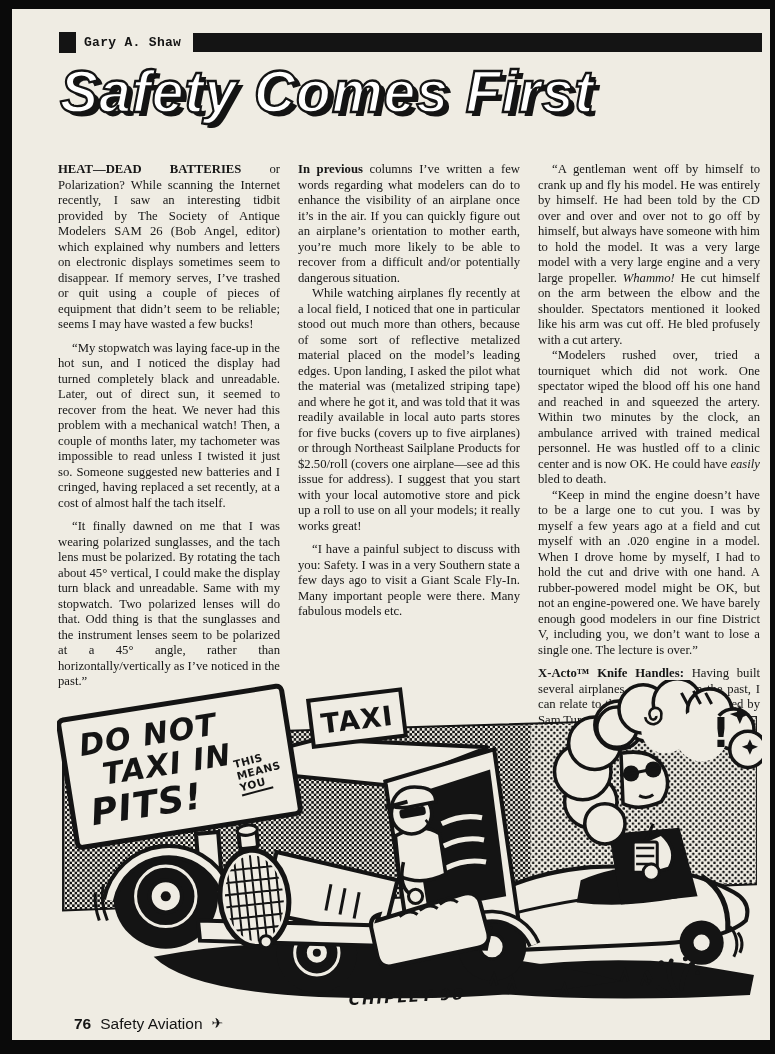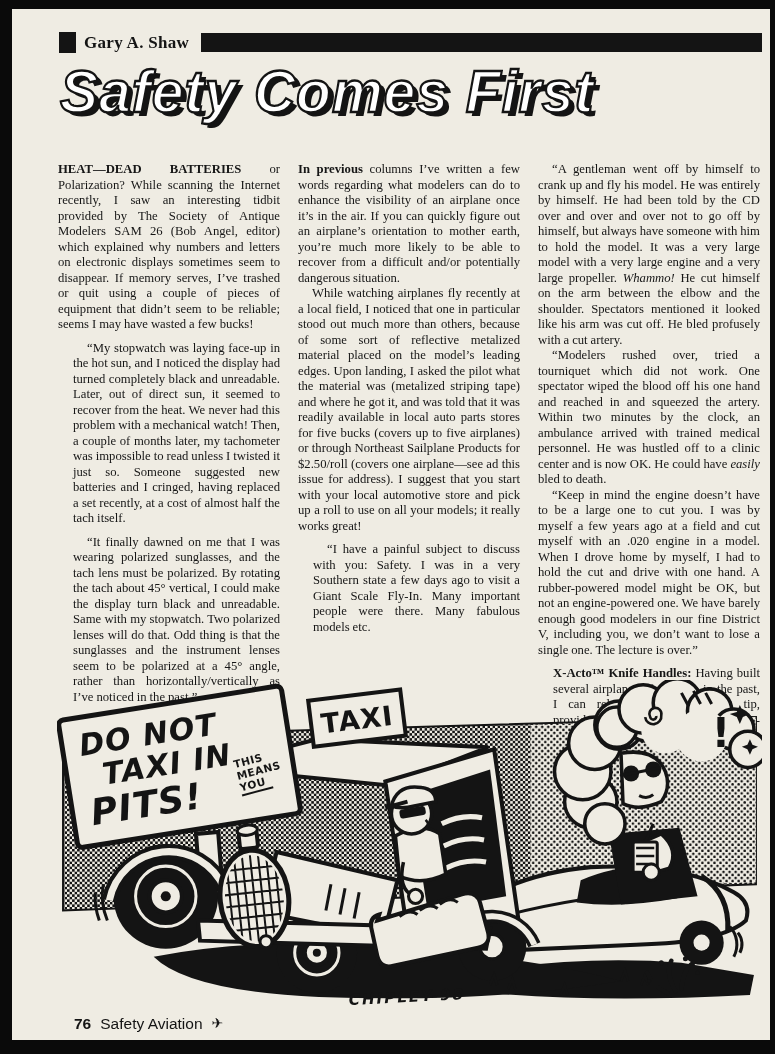--- a/index.html
+++ b/index.html
@@ -3,21 +3,21 @@
 <meta charset="utf-8">
 <style>
   html,body{margin:0;padding:0;background:#050505;}
   .page{position:relative;width:775px;height:1054px;background:#0a0a0a;overflow:hidden;
         font-family:"Liberation Serif",serif;}
   .paper{position:absolute;top:9px;left:12px;right:5px;bottom:14px;background:#efece3;}
 
   
   .byline-row{position:absolute;top:23px;left:47px;right:8px;display:flex;align-items:center;}
   .byline-sq{width:17px;height:21px;background:#141414;margin-right:8px;flex:0 0 auto;}
-  .byline-name{font-family:Liberation Serif, serif;font-weight:bold;font-size:17px;
+  .byline-name{font-family:Liberation Mono, monospace;font-weight:bold;font-size:13px;
                color:#141414;letter-spacing:.3px;white-space:nowrap;}
   .byline-bar{flex:1;height:19px;background:#141414;margin-left:12px;}
 
   .page-title{position:absolute;top:50px;left:48px;width:712px;
               font-family:"Liberation Sans",sans-serif;font-weight:bold;font-style:italic;
               font-size:57px;line-height:64px;letter-spacing:1px;white-space:nowrap;
               color:#ffffff;-webkit-text-stroke:2.2px #141414;
               text-shadow:5px 4px 0 #141414;transform:scaleY(1.04);}
 
   .addr-bar{position:absolute;top:123px;left:46px;width:702px;height:22px;
@@ -25,21 +25,21 @@
             color:#ffffff;font-family:"Liberation Sans",sans-serif;font-weight:bold;
             font-size:15px;line-height:22px;padding-left:9px;box-sizing:border-box;
             letter-spacing:.2px;}
 
   
   .cols{position:absolute;top:153px;left:46px;width:702px;display:flex;gap:18px;justify-content:flex-end;}
   .col{flex:1;min-width:0;}
   .para{margin:0;font-size:12.7px;line-height:15.5px;text-align:justify;color:#161616;
         word-spacing:-0.2px;}
   .para.indent{text-indent:14px;}
-  .para.gap{margin-top:8px;margin-left:15px;}
+  .para.gap{margin-top:8px;}
   .run-b{font-weight:bold;}
   .run-i{font-style:italic;}
   .continued{margin-top:7px;font-style:italic;text-align:right;font-size:12.3px;color:#161616;}
 
   
   .cartoon{position:absolute;top:671px;left:45px;width:705px;height:338px;}
   .cartoon svg{width:100%;height:100%;display:block;}
   svg text{font-family:"DejaVu Sans",sans-serif;fill:#141414;}
   .sign-big{font-weight:bold;font-style:italic;letter-spacing:1px;}
   .sign-small{font-weight:bold;font-size:10.5px;letter-spacing:.5px;}

